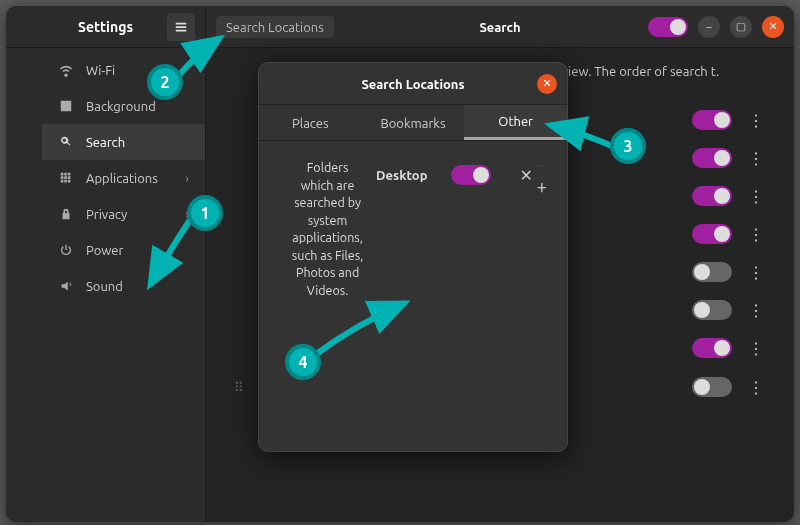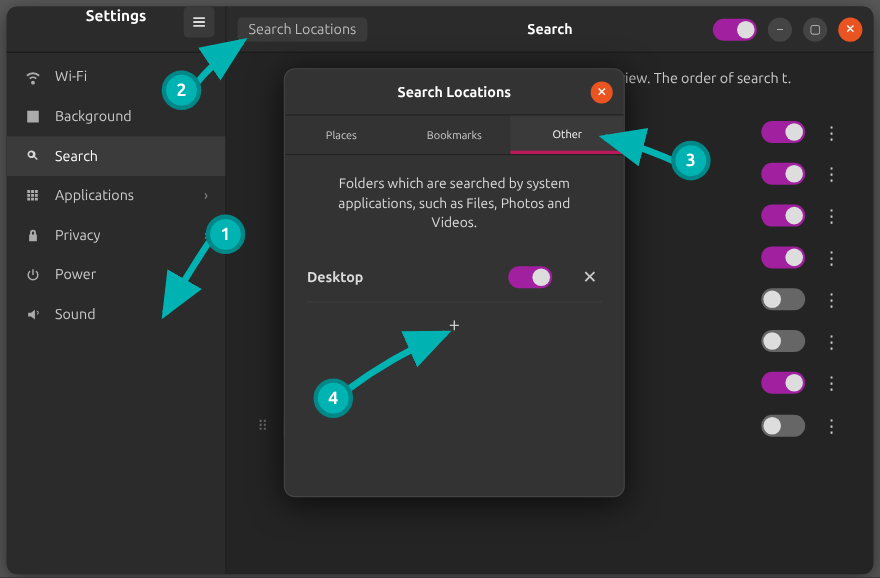--- a/index.html
+++ b/index.html
@@ -1,24 +1,24 @@
 <!DOCTYPE html>
 <html><head>
 <meta charset="utf-8">
 <style>
   * { box-sizing: border-box; margin: 0; padding: 0; font-family: Ubuntu, Cantarell, 'Segoe UI', sans-serif; }
   body { width: 800px; height: 525px; background: #5a5a5a; overflow: hidden; position: relative; }
   .window { position: absolute; top: 6px; left: 6px; right: 6px; bottom: 3px; background: #2b2b2b; border-radius: 10px; display: flex; color: #ddd; font-size: 13px; overflow: hidden; box-shadow: 0 4px 20px rgba(0,0,0,.5);}
   
   .sidebar { width: 200px; background: #2b2b2b; border-right: 1px solid #1a1a1a; display: flex; flex-direction: column; }
-  .side-header { height: 42px; display: flex; align-items: flex-start; padding: 0 10px; border-bottom: 1px solid #1a1a1a; }
+  .side-header { height: 42px; display: flex; align-items: center; padding: 0 10px; border-bottom: 1px solid #1a1a1a; }
   .side-title { flex: 1; text-align: center; font-weight: 600; color:#fff; font-size: 14px;}
   .hb-btn { width: 28px; height: 28px; background:#3a3a3a; border-radius:4px; display:flex; align-items:center; justify-content:center; color:#ddd; }
   .side-list { flex:1; overflow:auto; padding-top:4px;}
-  .side-item { display:flex; align-items:center; gap:12px; height:36px; padding:0 16px; color:#ccc; cursor:pointer;}
+  .side-item { display:flex; align-items:center; gap:12px; height:36px; padding:0 16px; color:#ccc; cursor:pointer;margin-left:36px;}
   .side-item.active { background:#3b3b3b; color:#fff;}
   .side-item .sicon { width:16px; display:flex; justify-content:center; opacity:.8;}
   .side-item .chev { margin-left:auto; opacity:.6;}
   
   .main { flex:1; display:flex; flex-direction:column; background:#242424;}
   .main-header { height:42px; background:#2b2b2b; border-bottom:1px solid #1a1a1a; display:flex; align-items:center; padding:0 10px; gap:10px;}
   .sl-btn { background:#3a3a3a; border-radius:4px; padding:4px 10px; color:#bbb; font-size:13px;}
   .spacer { flex:1;}
   .mh-title { font-weight:600; color:#fff; position:absolute; left:50%; transform:translateX(-50%);}
   .toggle { width:40px; height:20px; border-radius:10px; position:relative;}
@@ -38,23 +38,23 @@
   .result-row .label { color:#eee;}
   .result-row .handle { color:#666; letter-spacing:-2px;}
   .result-row .appicon { width:22px; height:22px; background:#555; border-radius:3px; display:flex; align-items:center; justify-content:center; font-size:10px; color:#eee;}
   .kebab { color:#ccc; font-size:16px; width:12px; text-align:center;}
   
   .dialog { position:absolute; left:258px; top:62px; width:310px; height:390px; background:#333; border-radius:10px; box-shadow:0 6px 30px rgba(0,0,0,.7); border:1px solid #444; display:flex; flex-direction:column; overflow:hidden;}
   .dlg-header { height:42px; display:flex; align-items:center; justify-content:center; position:relative; border-bottom:1px solid #222;}
   .dlg-title { color:#fff; font-weight:600; font-size:13px;}
   .dlg-close { position:absolute; right:10px; width:20px; height:20px; border-radius:50%; background:#e95420; color:#fff; display:flex; align-items:center; justify-content:center; font-size:11px;}
   .tabs { display:flex; height:36px; border-bottom:1px solid #222;}
-  .tab { flex:1; display:flex; align-items:center; justify-content:center; color:#ccc; font-size:10px; cursor:pointer;}
-  .tab.active { color:#fff; border-bottom:3px solid #be185d; background:#3a3a3a;}
-  .dlg-body { flex:1; padding:18px 20px; display:flex; flex-direction:column; color:#ddd;}
+  .tab { flex:1; display:flex; align-items:center; justify-content:center; color:#ccc; font-size:13px; cursor:pointer;}
+  .tab.active { color:#fff; border-bottom:3px solid #a3a3a3; background:#3a3a3a;}
+  .dlg-body { flex:1; padding:18px 20px; display:flex; flex-direction:row; color:#ddd;}
   .dlg-desc { font-size:12.5px; line-height:1.4; text-align:center; padding:0 10px 24px;}
   .folder-row { display:flex; align-items:center; gap:24px; padding:6px 0;}
   .folder-row .flabel { font-weight:600; font-size:13px; flex:1;}
   .folder-row .xbtn { color:#ccc; font-size:16px; padding:0 4px;}
   .add-row { display:flex; justify-content:center; padding:10px 0; color:#ccc; font-size:18px; margin-top:6px; border-top:1px solid #3e3e3e;}
   
   .anno-circle { position:absolute; width:36px; height:36px; background:#00b3b3; border:4px solid #088; border-radius:50%; display:flex; align-items:center; justify-content:center; color:#fff; font-weight:700; font-size:16px; z-index:50;}
   .anno-arrow { position:absolute; z-index:49; }
   svg.icon { width:14px; height:14px; fill:currentColor;}
 </style>

